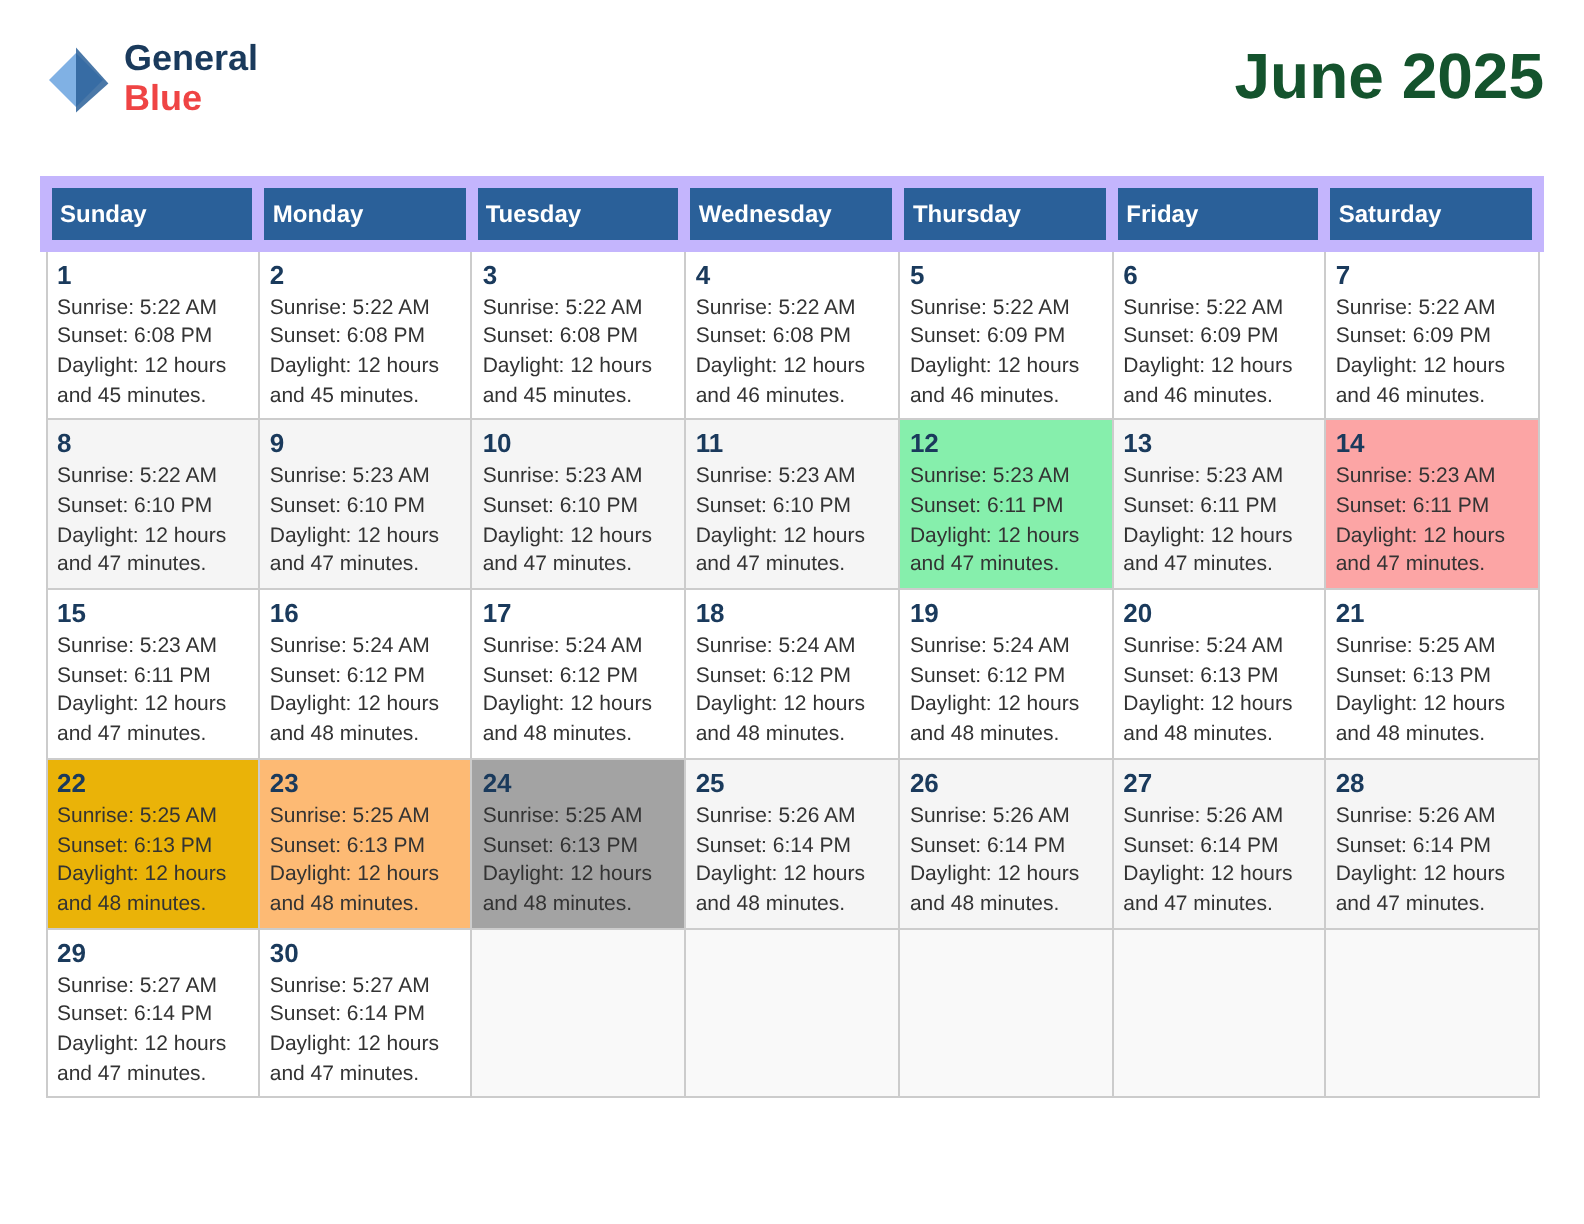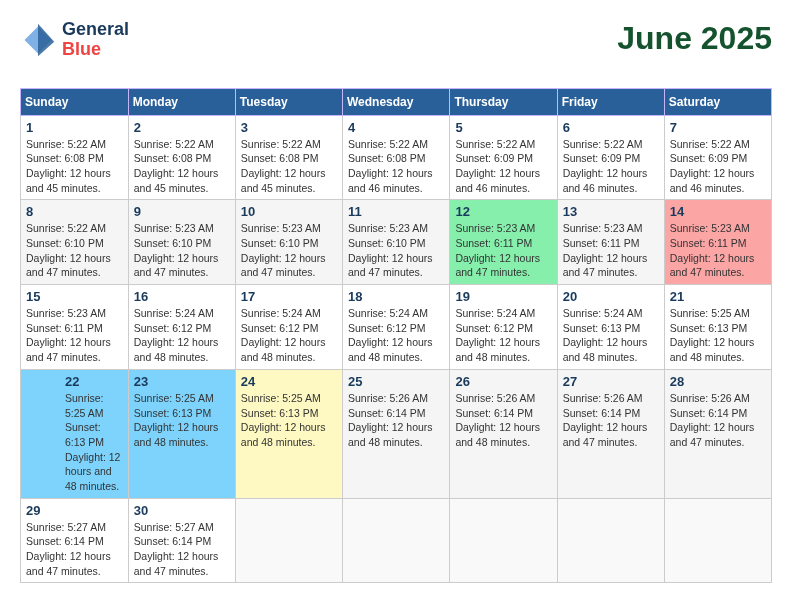--- a/index.html
+++ b/index.html
@@ -51,21 +51,21 @@
       border-collapse: collapse;
       font-size: 11px;
     }
     .calendar th {
       background: #2a6099;
       color: #fff;
       padding: 6px 4px;
       text-align: left;
       font-size: 12px;
       font-weight: bold;
-      border: 1px solid #c4b5fd;
+      border: 6px solid #c4b5fd;
     }
     .calendar td {
       border: 1px solid #ccc;
       vertical-align: top;
       padding: 4px 5px;
       width: 108px;
       min-height: 80px;
       background: #fff;
     }
     .calendar tr:nth-child(even) td {
@@ -287,37 +287,37 @@
         <td>
         <span class="day-num">21</span>
         <div class="day-info">
           <div>Sunrise: 5:25 AM</div>
           <div>Sunset: 6:13 PM</div>
           <div>Daylight: 12 hours and 48 minutes.</div>
         </div>
       </td>
       </tr>
       <tr style="background: rgb(245, 245, 245);">
-        <td style="background: #7dd3fc; padding-left: 44px;">
+        <td style="background: #eab308;">
         <span class="day-num">22</span>
         <div class="day-info">
           <div>Sunrise: 5:25 AM</div>
           <div>Sunset: 6:13 PM</div>
           <div>Daylight: 12 hours and 48 minutes.</div>
         </div>
       </td>
-        <td style="background: #7dd3fc;">
+        <td style="background: #fdba74;">
         <span class="day-num">23</span>
         <div class="day-info">
           <div>Sunrise: 5:25 AM</div>
           <div>Sunset: 6:13 PM</div>
           <div>Daylight: 12 hours and 48 minutes.</div>
         </div>
       </td>
-        <td style="background: #fef9c3;">
+        <td style="background: #a3a3a3;">
         <span class="day-num">24</span>
         <div class="day-info">
           <div>Sunrise: 5:25 AM</div>
           <div>Sunset: 6:13 PM</div>
           <div>Daylight: 12 hours and 48 minutes.</div>
         </div>
       </td>
         <td style="background: rgb(245, 245, 245); margin-top: 42px;">
         <span class="day-num">25</span>
         <div class="day-info">

